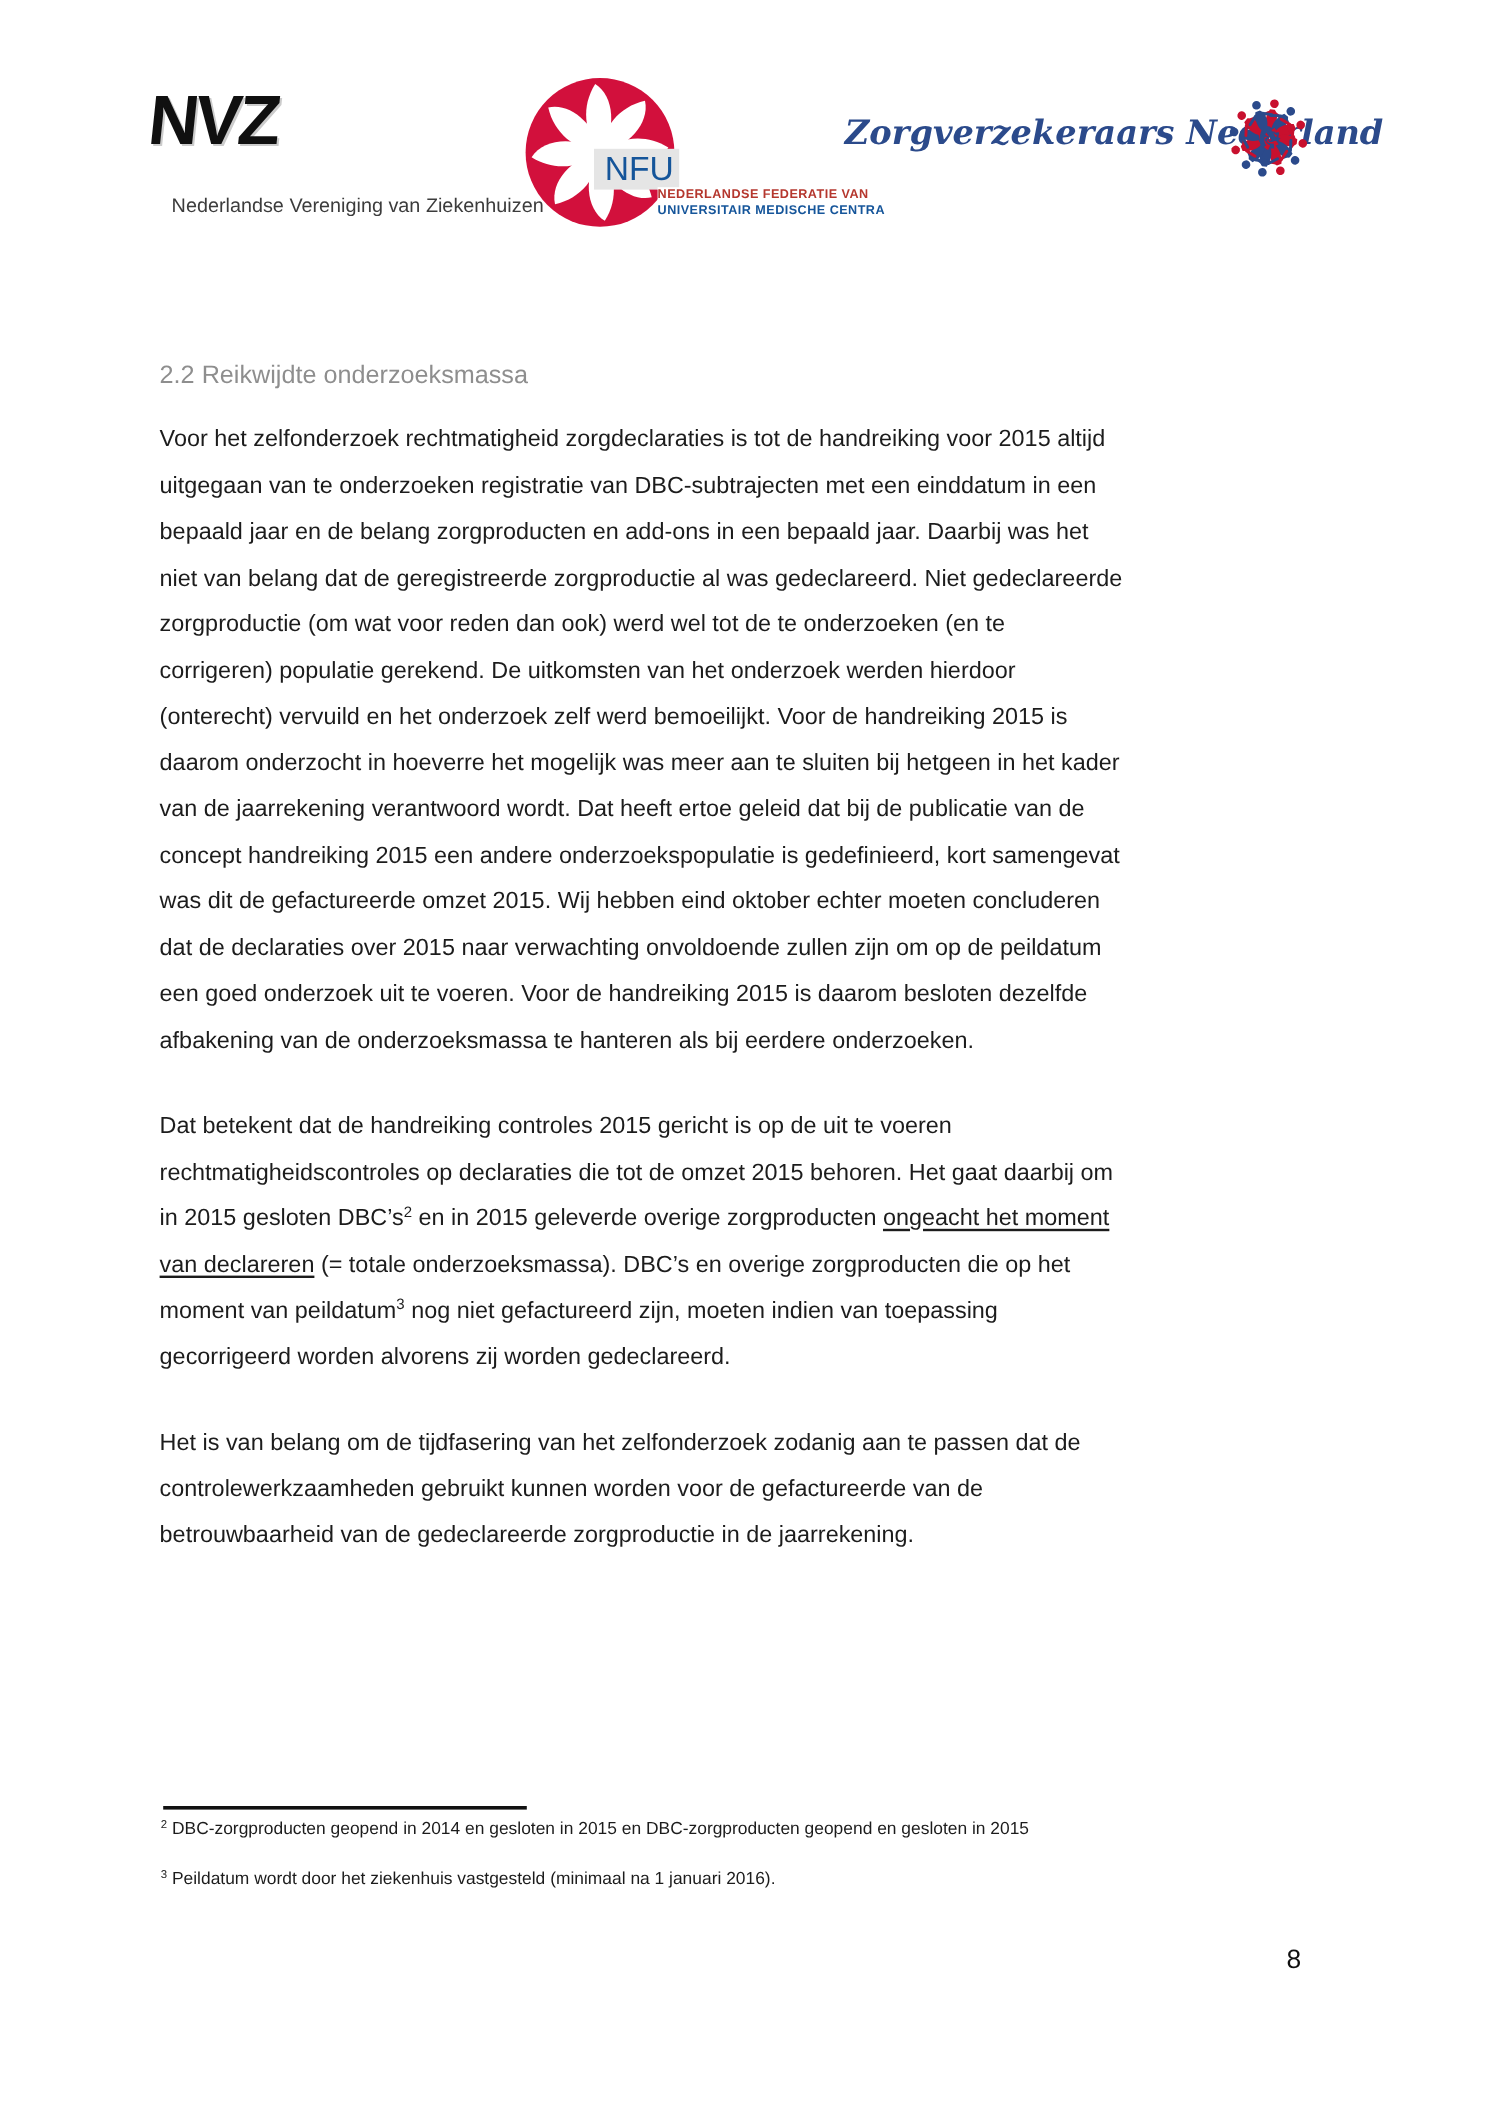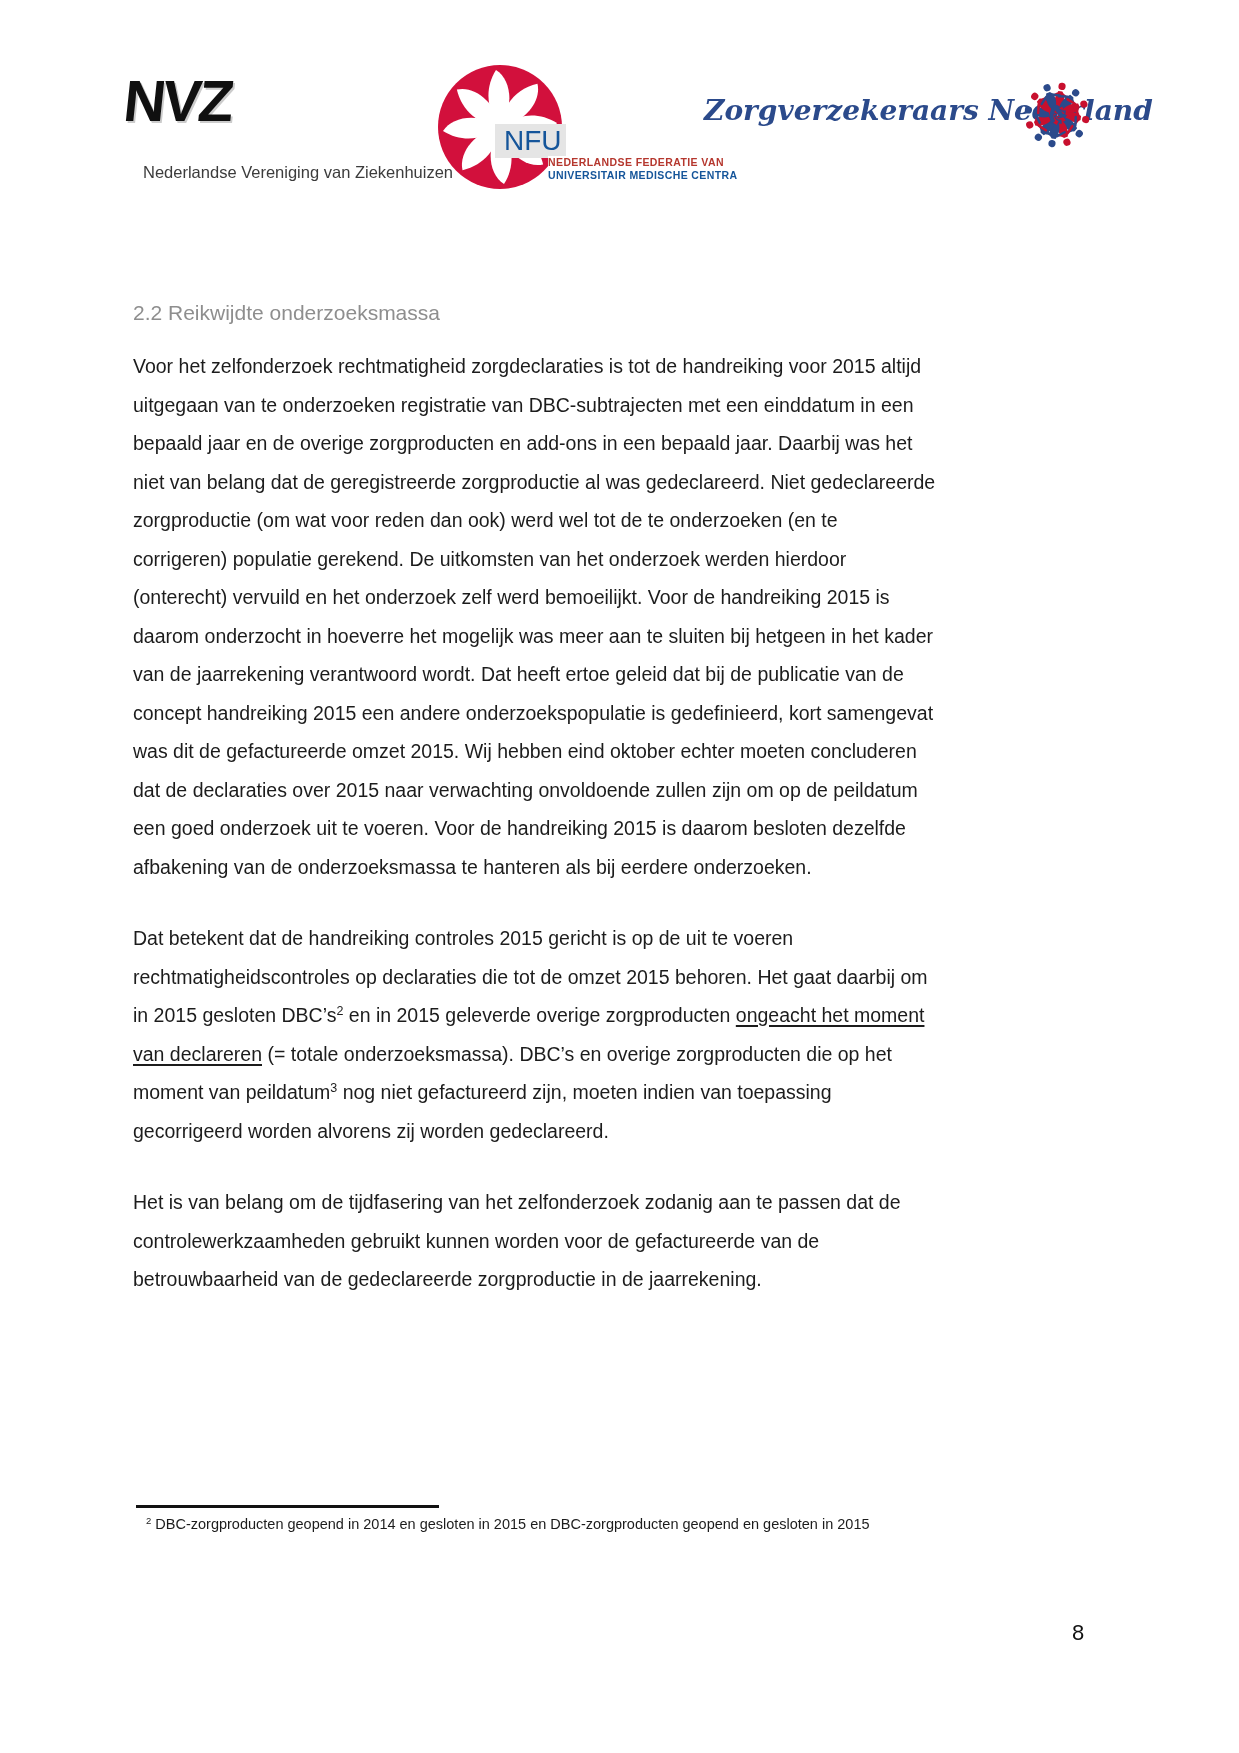--- a/index.html
+++ b/index.html
@@ -39,21 +39,21 @@
   .content{position:absolute;left:133px;top:300px;width:860px;}
   .heading{font-size:21px;font-weight:normal;color:#8e8e8e;line-height:26px;margin:0 0 21px 0;}
   .para{margin:0 0 33px 0;}
   .line{font-size:19.5px;line-height:38.5px;white-space:pre-wrap;}
   .line sup{font-size:12.5px;vertical-align:7px;line-height:0;}
   .u{text-decoration:underline;text-decoration-thickness:1.6px;text-underline-offset:3px;}
 
   
   .fn-sep{position:absolute;left:136px;top:1505px;width:303px;height:3px;background:#111111;}
   .footnotes{position:absolute;left:134px;top:1514px;width:920px;font-size:14.5px;color:#1c1c1c;}
-  .fn{margin-bottom:22px;line-height:20px;white-space:pre-wrap;margin-left:12px;}
+  .fn{margin-bottom:22px;line-height:20px;white-space:pre-wrap;}
   .fn sup{font-size:9.5px;vertical-align:5px;margin-right:4px;line-height:0;}
   .page-number{position:absolute;left:1072px;top:1620px;font-size:22px;color:#111111;}
 </style>
 </head>
 <body>
 
 <div>
 
   <div>
     <div class="nvz-wordmark">NVZ</div>
@@ -102,21 +102,21 @@
         <use href="#znfig" style="color:#2b4a8b" transform="translate(45,45) rotate(338)"></use>
       </svg>
     </div>
   </div>
 
   <div class="content">
     <h2 class="heading">2.2 Reikwijdte onderzoeksmassa</h2>
     <div class="para">
         <div class="line"><span>Voor het zelfonderzoek rechtmatigheid zorgdeclaraties is tot de handreiking voor 2015 altijd</span></div>
         <div class="line"><span>uitgegaan van te onderzoeken registratie van DBC-subtrajecten met een einddatum in een</span></div>
-        <div class="line"><span>bepaald jaar en de overige zorgproducten en add-ons in een bepaald jaar. Daarbij was het</span></div>
+        <div class="line"><span>bepaald jaar en de belang zorgproducten en add-ons in een bepaald jaar. Daarbij was het</span></div>
         <div class="line"><span>niet van belang dat de geregistreerde zorgproductie al was gedeclareerd. Niet gedeclareerde</span></div>
         <div class="line"><span>zorgproductie (om wat voor reden dan ook) werd wel tot de te onderzoeken (en te</span></div>
         <div class="line"><span>corrigeren) populatie gerekend. De uitkomsten van het onderzoek werden hierdoor</span></div>
         <div class="line"><span>(onterecht) vervuild en het onderzoek zelf werd bemoeilijkt. Voor de handreiking 2015 is</span></div>
         <div class="line"><span>daarom onderzocht in hoeverre het mogelijk was meer aan te sluiten bij hetgeen in het kader</span></div>
         <div class="line"><span>van de jaarrekening verantwoord wordt. Dat heeft ertoe geleid dat bij de publicatie van de</span></div>
         <div class="line"><span>concept handreiking 2015 een andere onderzoekspopulatie is gedefinieerd, kort samengevat</span></div>
         <div class="line"><span>was dit de gefactureerde omzet 2015. Wij hebben eind oktober echter moeten concluderen</span></div>
         <div class="line"><span>dat de declaraties over 2015 naar verwachting onvoldoende zullen zijn om op de peildatum</span></div>
         <div class="line"><span>een goed onderzoek uit te voeren. Voor de handreiking 2015 is daarom besloten dezelfde</span></div>
@@ -133,17 +133,18 @@
     <div class="para">
         <div class="line"><span>Het is van belang om de tijdfasering van het zelfonderzoek zodanig aan te passen dat de</span></div>
         <div class="line"><span>controlewerkzaamheden gebruikt kunnen worden voor de gefactureerde van de</span></div>
         <div class="line"><span>betrouwbaarheid van de gedeclareerde zorgproductie in de jaarrekening.</span></div>
       </div>
   </div>
 
   <div class="fn-sep"></div>
   <div class="footnotes">
     <div class="fn"><sup>2</sup><span>DBC-zorgproducten geopend in 2014 en gesloten in 2015 en DBC-zorgproducten geopend en gesloten in 2015</span></div>
+    <div class="fn"><sup>3</sup><span>Peildatum wordt door het ziekenhuis vastgesteld (minimaal na 1 januari 2016).</span></div>
   </div>
 
   <div class="page-number">8</div>
 
 </div>
 
 </body></html>

